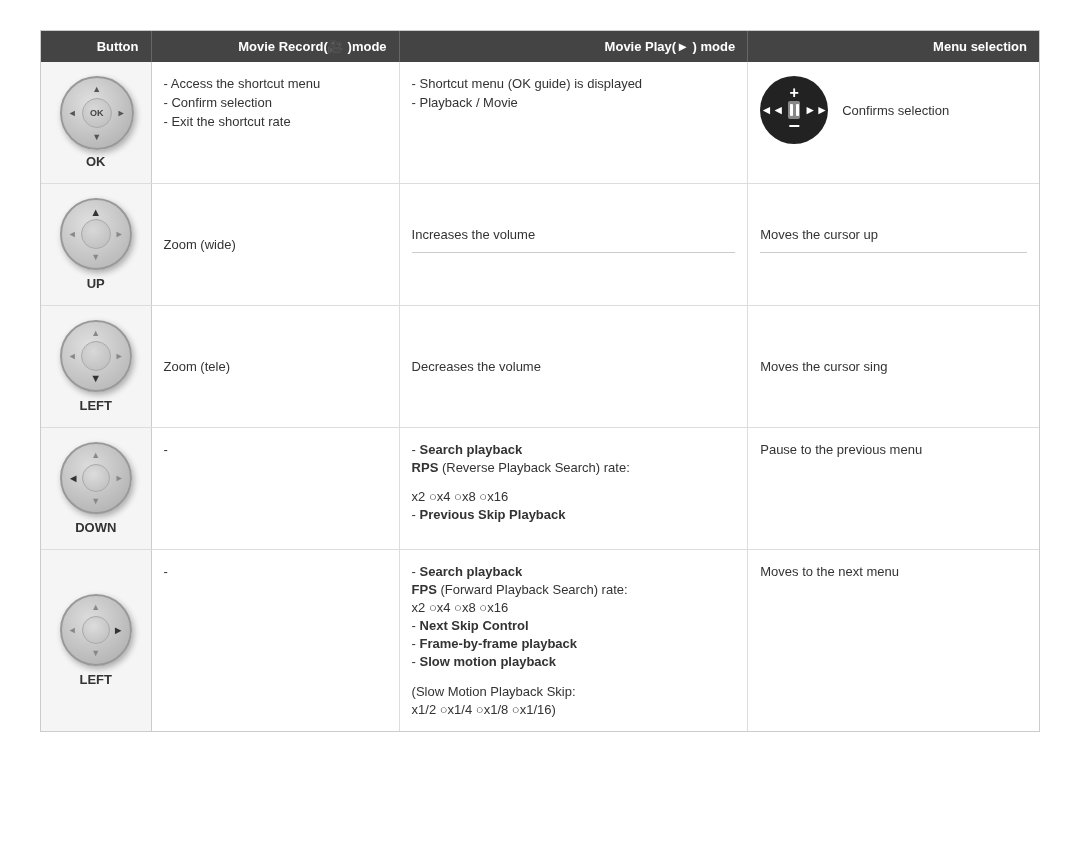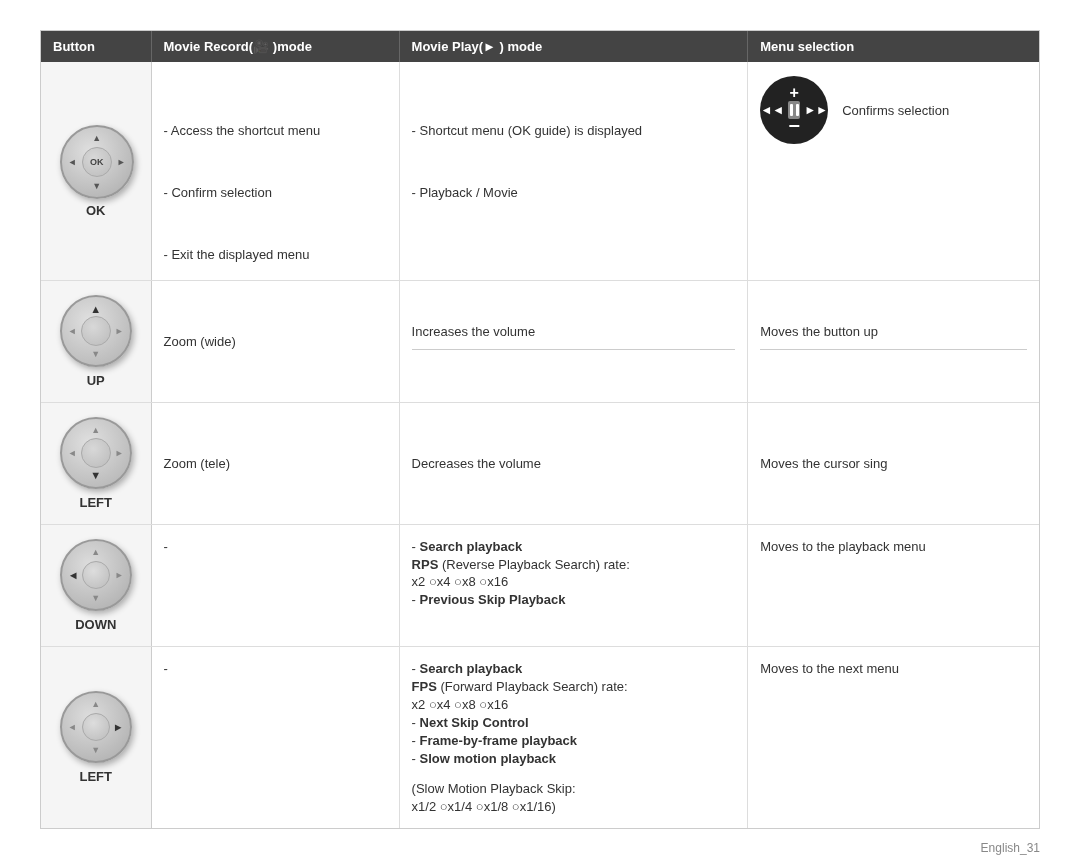--- a/index.html
+++ b/index.html
@@ -27,21 +27,21 @@
       width: 100%;
     }
     table {
       width: 100%;
       border-collapse: collapse;
     }
     thead tr th {
       background: #444;
       color: #fff;
       padding: 8px 12px;
-      text-align: left;
+      text-align: right;
       font-size: 13px;
       font-weight: bold;
       border-right: 1px solid #666;
     }
     thead tr th:last-child { border-right: none; }
     tbody tr td {
       vertical-align: top;
       padding: 14px 12px;
       border-right: 1px solid #ddd;
       border-bottom: 1px solid #ddd;
@@ -167,21 +167,21 @@
 
     .row-up td { vertical-align: middle; }
     .row-down td { vertical-align: middle; }
 
     .separator-line {
       width: 100%;
       height: 1px;
       background: #ccc;
       margin: 10px 0;
     }
-    .dash-bullet { margin-bottom: 4px; margin-top: 47px; }
+    .dash-bullet { margin-bottom: 4px; }
     .dash-bullet::before { content: "- "; }
 
     .page-footer {
       text-align: right;
       margin-top: 12px;
       font-size: 12px;
       color: #888;
     }
 
     
@@ -236,21 +236,21 @@
                     <span class="ok-text" style="font-size:9px; font-weight:bold; color:#444; position:absolute; top:50%; left:50%; transform:translate(-50%,-50%);">OK</span>
                   </div>
                 </div>
               </div>
               <span class="button-label">OK</span>
             </div>
           </td>
           <td>
             <div class="dash-bullet">Access the shortcut menu</div>
             <div class="dash-bullet">Confirm selection</div>
-            <div class="dash-bullet">Exit the displayed menu</div>
+            <div class="dash-bullet">Exit the shortcut rate</div>
           </td>
           <td>
             <div class="dash-bullet">Shortcut menu (OK guide) is displayed</div>
             <div class="dash-bullet">Playback / Movie</div>
           </td>
           <td>
             <div style="display:flex; align-items:center; gap:14px;">
 
               <div class="menu-icon-container">
                 <span class="menu-icon-plus">+</span>
@@ -285,21 +285,21 @@
             </div>
           </td>
           <td>
             <span>Zoom (wide)</span>
           </td>
           <td>
             <span>Increases the volume</span>
             <div class="separator-line"></div>
           </td>
           <td>
-            <span>Moves the button up</span>
+            <span>Moves the cursor up</span>
             <div class="separator-line"></div>
           </td>
         </tr>
 
         <tr class="row-down">
           <td class="button-cell">
             <div style="display:flex; flex-direction:column; align-items:center;">
               <div class="ctrl-btn">
                 <div class="ctrl-outer" style="background: radial-gradient(circle at 40% 35%, #e0e0e0, #b0b0b0);">
                   <span class="ctrl-arrow top" style="font-size:9px; color:#888;">▲</span>
@@ -336,26 +336,26 @@
                 </div>
               </div>
               <span class="button-label">DOWN</span>
             </div>
           </td>
           <td>
             <span>-</span>
           </td>
           <td>
             <div style="margin-bottom:3px;">- <strong>Search playback</strong></div>
-            <div style="margin-bottom:2px;"><strong>RPS</strong> (Reverse Playback Search) rate:</div>
+            <div style="margin-bottom:14px;"><strong>RPS</strong> (Reverse Playback Search) rate:</div>
             <div style="margin-bottom:3px;">x2 ○x4 ○x8 ○x16</div>
             <div>- <strong>Previous Skip Playback</strong></div>
           </td>
           <td>
-            <span>Moves to the playback menu</span>
+            <span>Pause to the previous menu</span>
           </td>
         </tr>
 
         <tr>
           <td class="button-cell">
             <div style="display:flex; flex-direction:column; align-items:center;">
               <div class="ctrl-btn">
                 <div class="ctrl-outer-notch">
                   <span class="ctrl-arrow top" style="font-size:9px; color:#888;">▲</span>
                   <span class="ctrl-arrow bottom" style="font-size:9px; color:#888;">▼</span>
@@ -381,16 +381,13 @@
             <div>x1/2 ○x1/4 ○x1/8 ○x1/16)</div>
           </td>
           <td>
             <span>Moves to the next menu</span>
           </td>
         </tr>
       </tbody>
     </table>
   </div>
 
-  <div class="page-footer">
-    <span>English_31</span>
-  </div>
 </div>
 
 </body></html>

